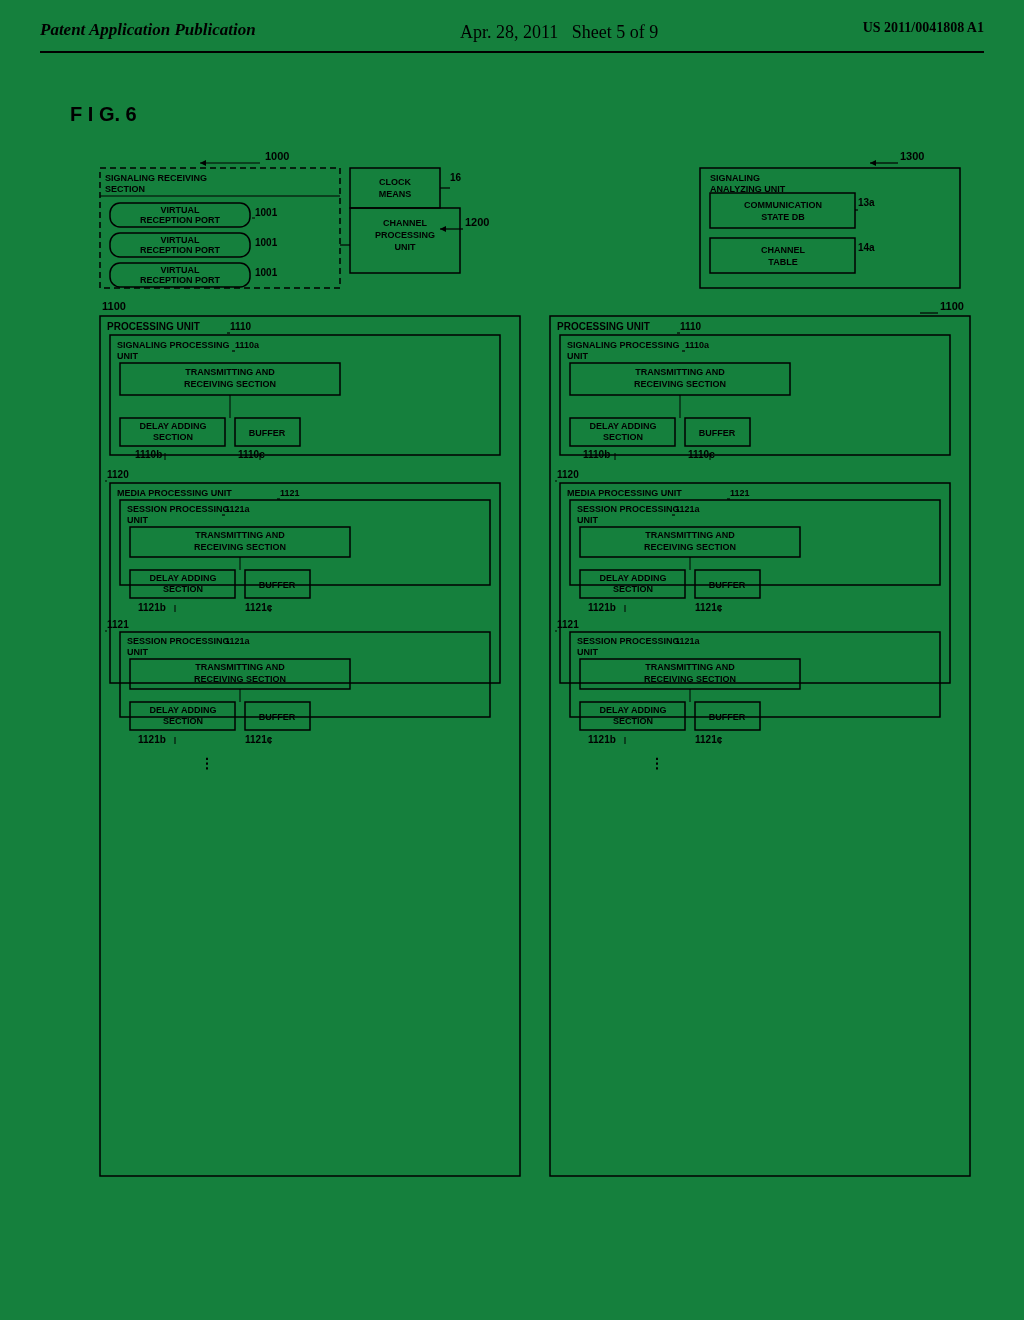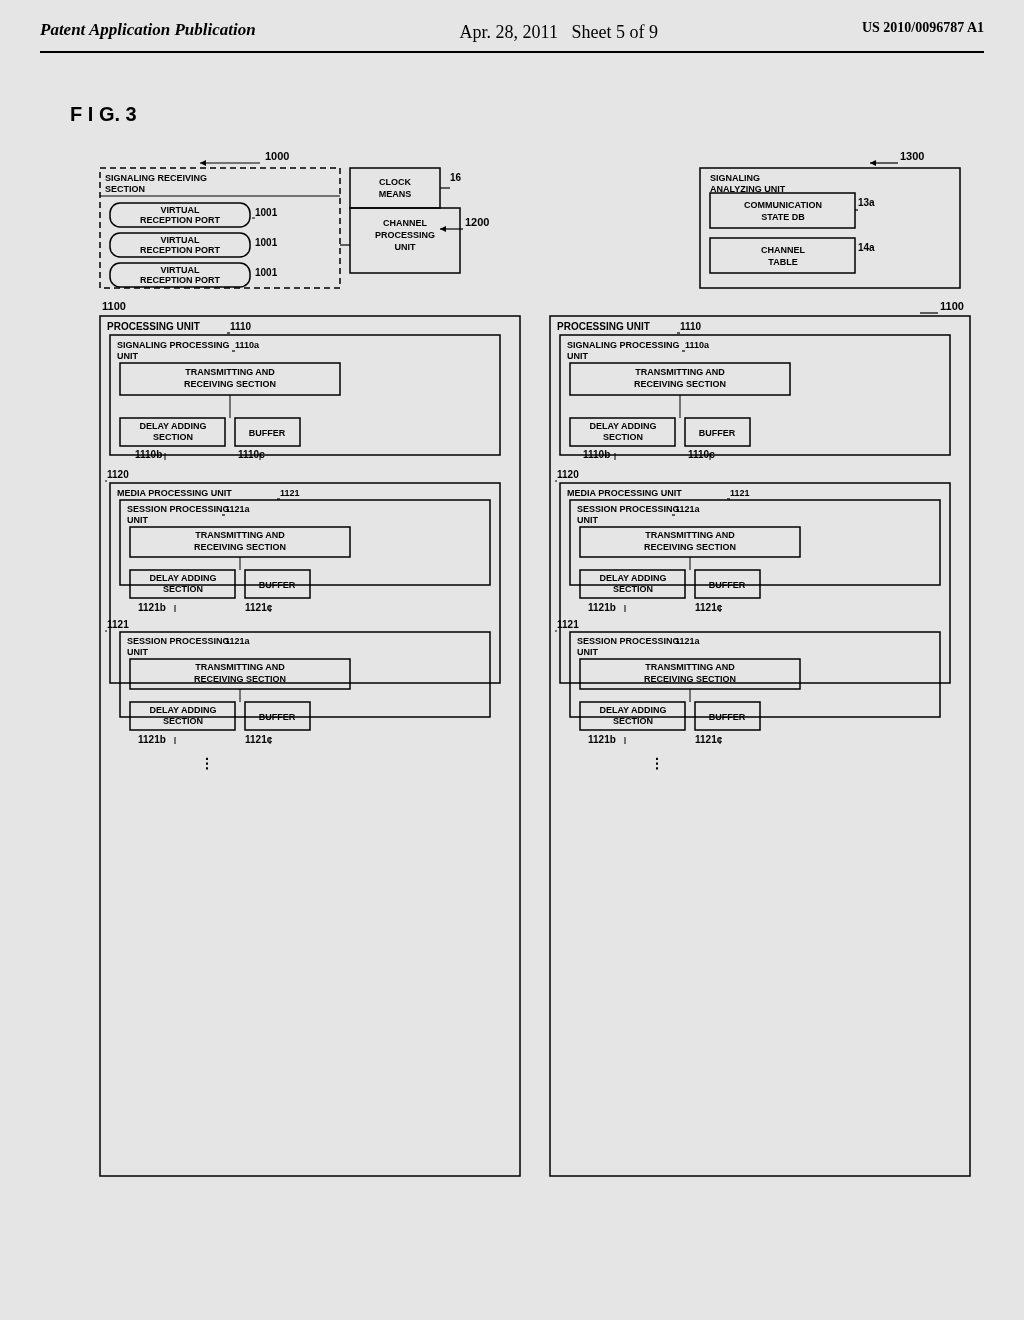--- a/index.html
+++ b/index.html
@@ -8,21 +8,21 @@
       font-family: 'Times New Roman', Times, serif;
       width: 1024px;
       min-height: 1320px;
       position: relative;
       overflow-x: hidden;
     }
 
     .page {
       width: 1024px;
       min-height: 1320px;
-      background: #e5e5e5;
+      background: #15803d;
       padding: 20px 40px;
       position: relative;
     }
 
     
     .header {
       display: flex;
       justify-content: space-between;
       align-items: flex-start;
       border-bottom: 2px solid #000;
@@ -66,25 +66,25 @@
 <body>
 
 <div class="page">
 
   <div class="header">
     <div class="header-left">Patent Application Publication</div>
     <div class="header-center">
       <span>Apr. 28, 2011</span>&nbsp;&nbsp;
       <span>Sheet 5 of 9</span>
     </div>
-    <div class="header-right">US 2010/0096787 A1</div>
+    <div class="header-right">US 2011/0041808 A1</div>
   </div>
 
   <div class="figure-area">
-    <div class="fig-label">F I G. 3</div>
+    <div class="fig-label">F I G. 6</div>
 
     <svg class="diagram-svg" width="920" height="1050" viewBox="0 0 920 1050" xmlns="http://www.w3.org/2000/svg" style="font-family: Arial, sans-serif; font-size: 9px; font-weight: bold;">
 
       <text x="195" y="22" font-size="11" font-weight="bold">1000</text>
       <line x1="190" y1="25" x2="130" y2="25" stroke="#000" stroke-width="1.2"></line>
       <polygon points="130,25 136,22 136,28" fill="#000"></polygon>
 
       <rect x="30" y="30" width="240" height="120" fill="none" stroke="#000" stroke-width="1.5" stroke-dasharray="6,4"></rect>
 
       <text x="35" y="43" font-size="9" font-weight="bold">SIGNALING RECEIVING</text>

